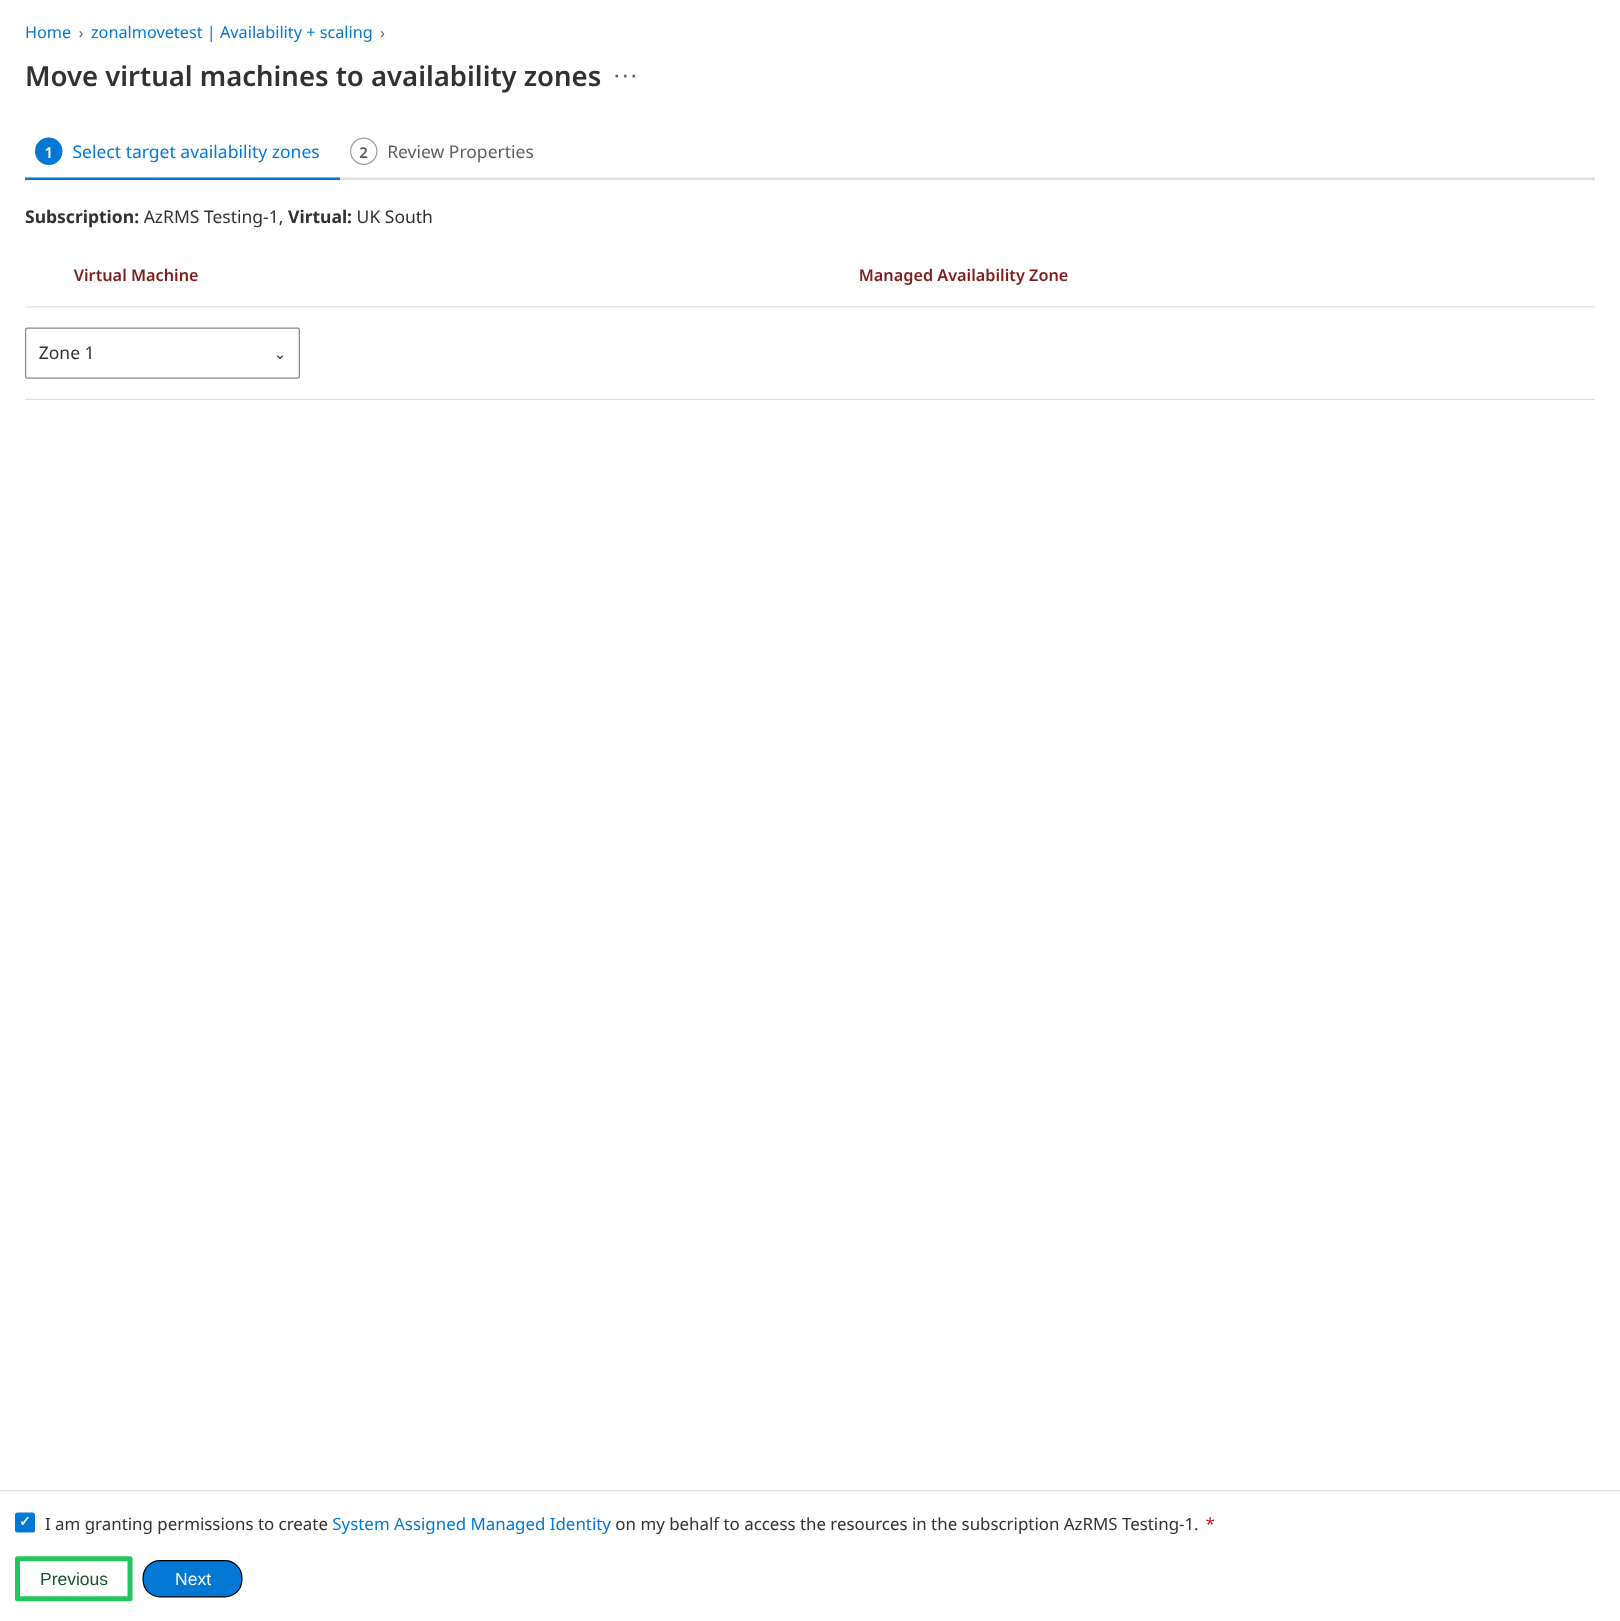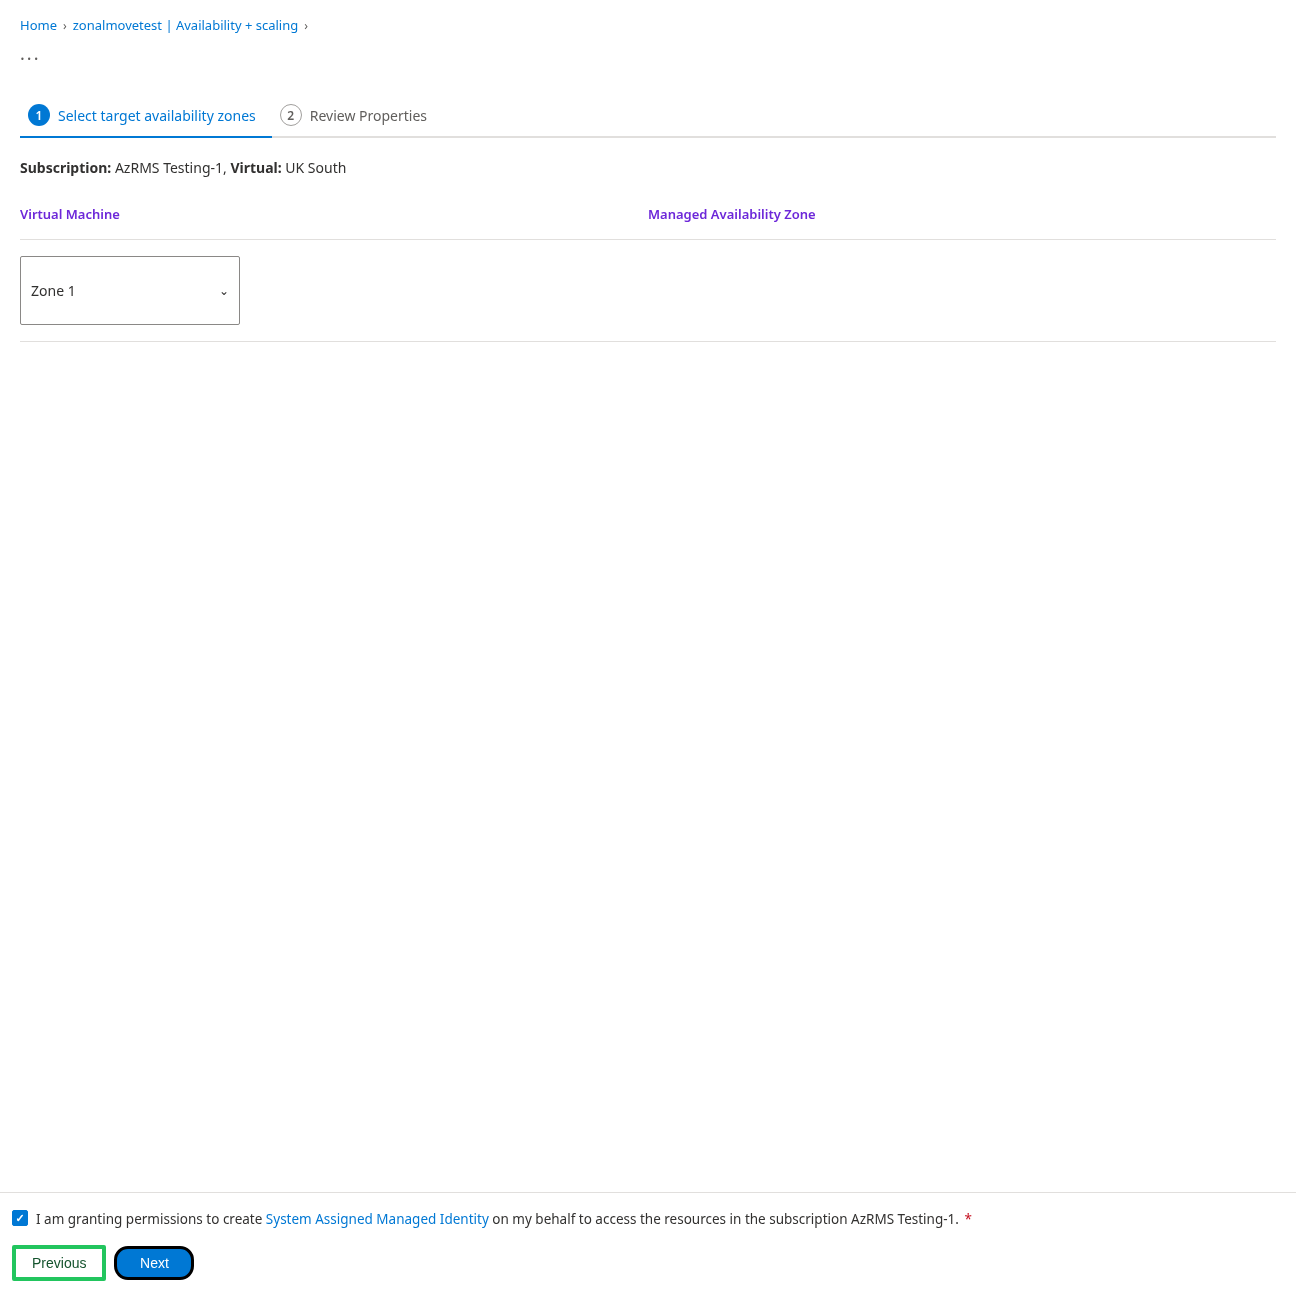--- a/index.html
+++ b/index.html
@@ -110,42 +110,43 @@
     .table-header-row {
       display: grid;
       grid-template-columns: 1fr 1fr;
       border-bottom: 1px solid #e1dfdd;
       padding-bottom: 8px;
       margin-bottom: 0;
     }
     .table-header-cell {
       font-weight: 600;
       font-size: 13px;
-      color: #6d28d9;
+      color: #7f1d1d;
       padding: 8px 0 8px 0;
+      margin-left: 39px;
     }
     .table-data-row {
       display: grid;
       grid-template-columns: 1fr 1fr;
       border-bottom: 1px solid #e1dfdd;
       align-items: center;
       padding: 12px 0;
     }
     .table-data-cell {
       font-size: 14px;
       color: #323130;
       padding: 4px 0;
     }
     .zone-dropdown {
       display: flex;
       align-items: center;
       justify-content: space-between;
       border: 1px solid #8a8886;
       border-radius: 2px;
-      padding: 24px 10px;
+      padding: 10px 10px;
       width: 220px;
       background: #ffffff;
       cursor: pointer;
       font-size: 14px;
       color: #323130;
     }
     .chevron-down {
       font-size: 12px;
       color: #323130;
     }
@@ -204,21 +205,21 @@
       border: 4px solid #22c55e;
       border-radius: 2px;
       background: #ffffff;
       color: #14532d;
       font-size: 14px;
       cursor: pointer;
       min-width: 80px;
     }
     .btn-next {
       padding: 6px 20px;
-      border: 3px solid #000000;
+      border: 1px solid #000000;
       border-radius: 14px;
       background: #0078d4;
       color: #ffffff;
       font-size: 14px;
       cursor: pointer;
       min-width: 80px;
     }
   </style>
 </head>
 <body>
@@ -226,20 +227,21 @@
 <div class="main-content">
 
   <nav class="breadcrumb">
     <a>Home</a>
     <span class="breadcrumb-separator">›</span>
     <a>zonalmovetest | Availability + scaling</a>
     <span class="breadcrumb-separator">›</span>
   </nav>
 
   <div class="page-title-row">
+    <h1 class="page-title">Move virtual machines to availability zones</h1>
     <span class="more-options">···</span>
   </div>
 
   <div class="tabs-container">
     <div class="tab active">
       <div class="tab-number-circle active-circle">1</div>
       <span class="tab-label">Select target availability zones</span>
     </div>
     <div class="tab inactive">
       <div class="tab-number-circle inactive-circle">2</div>

